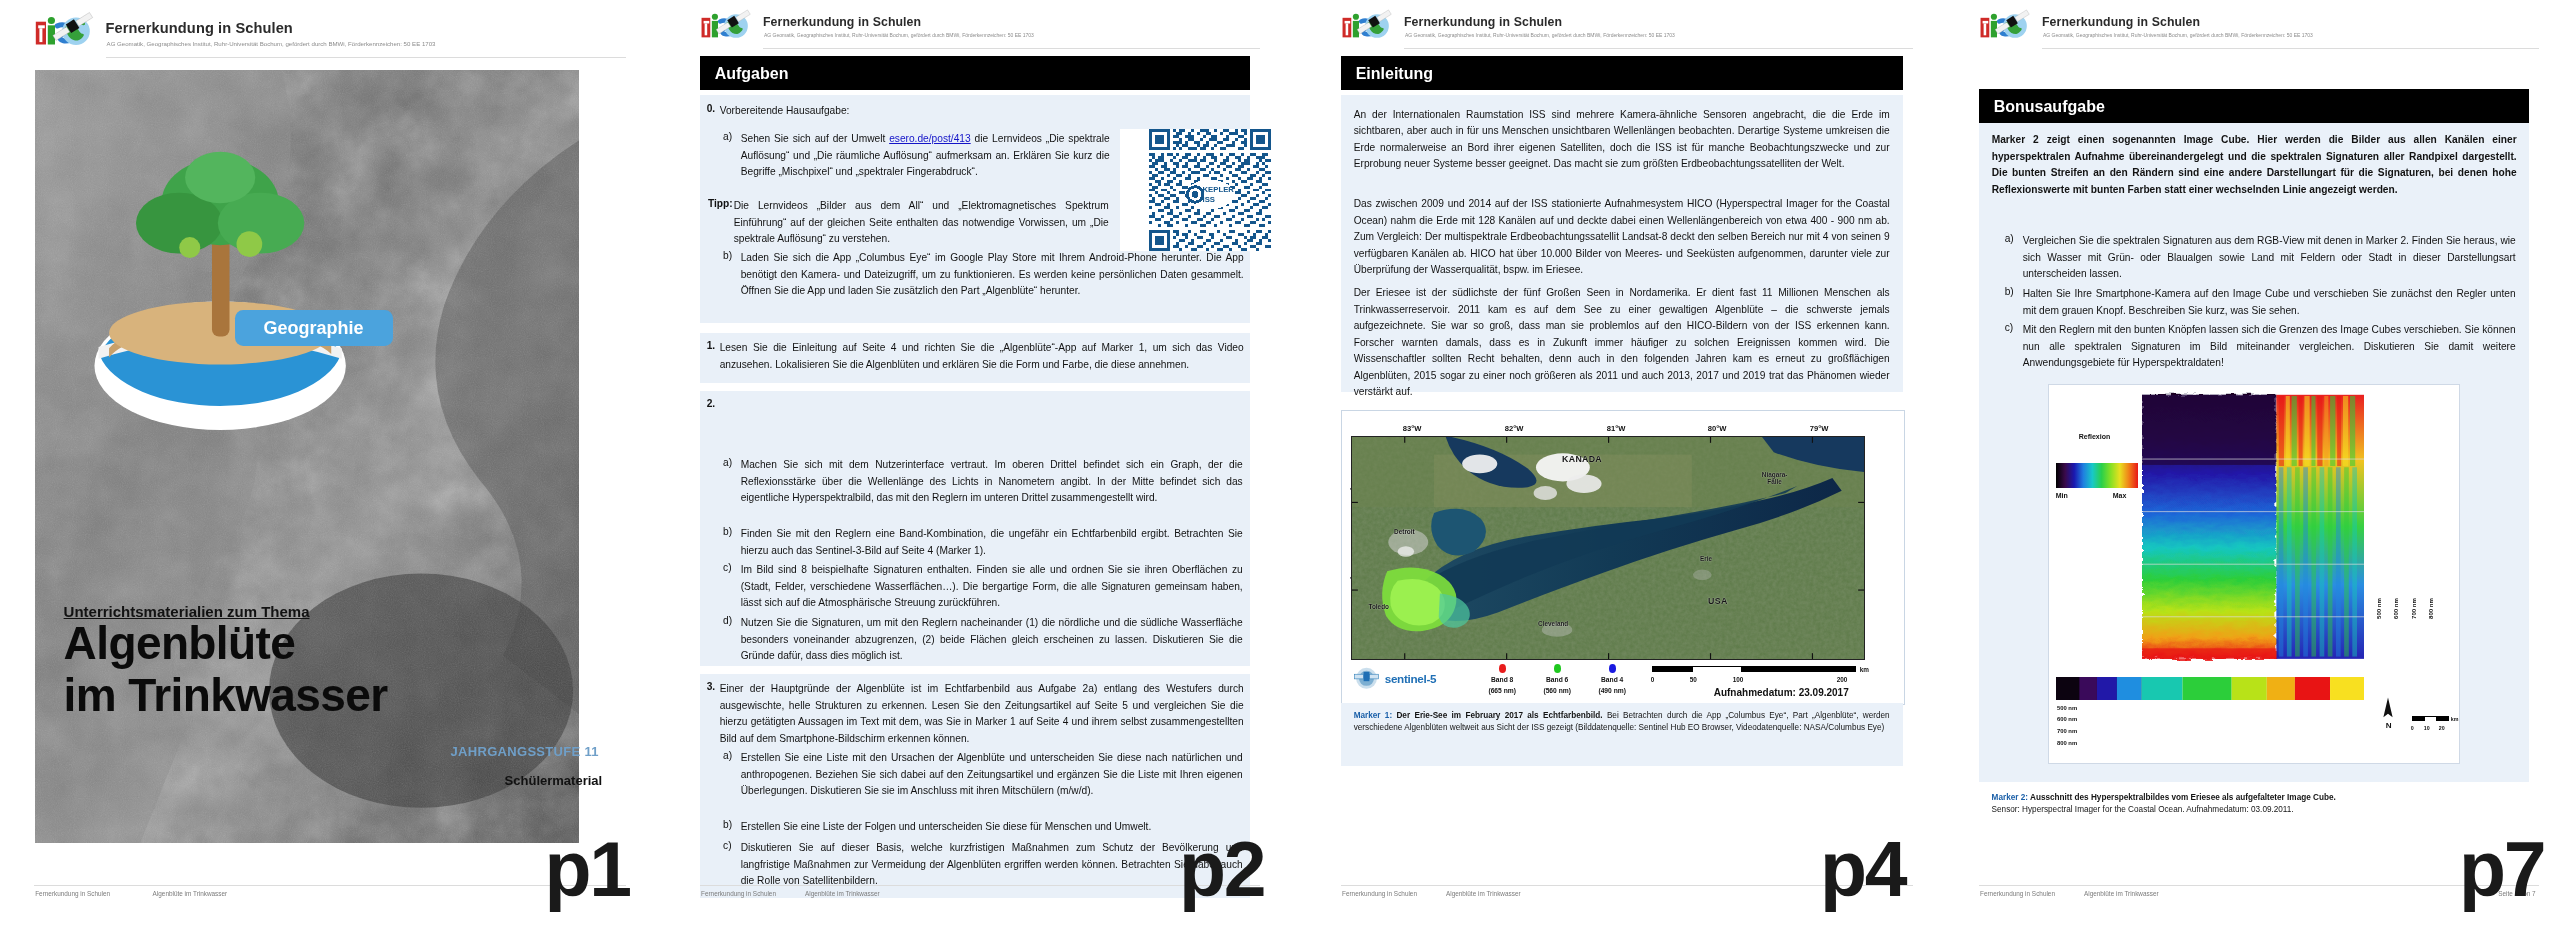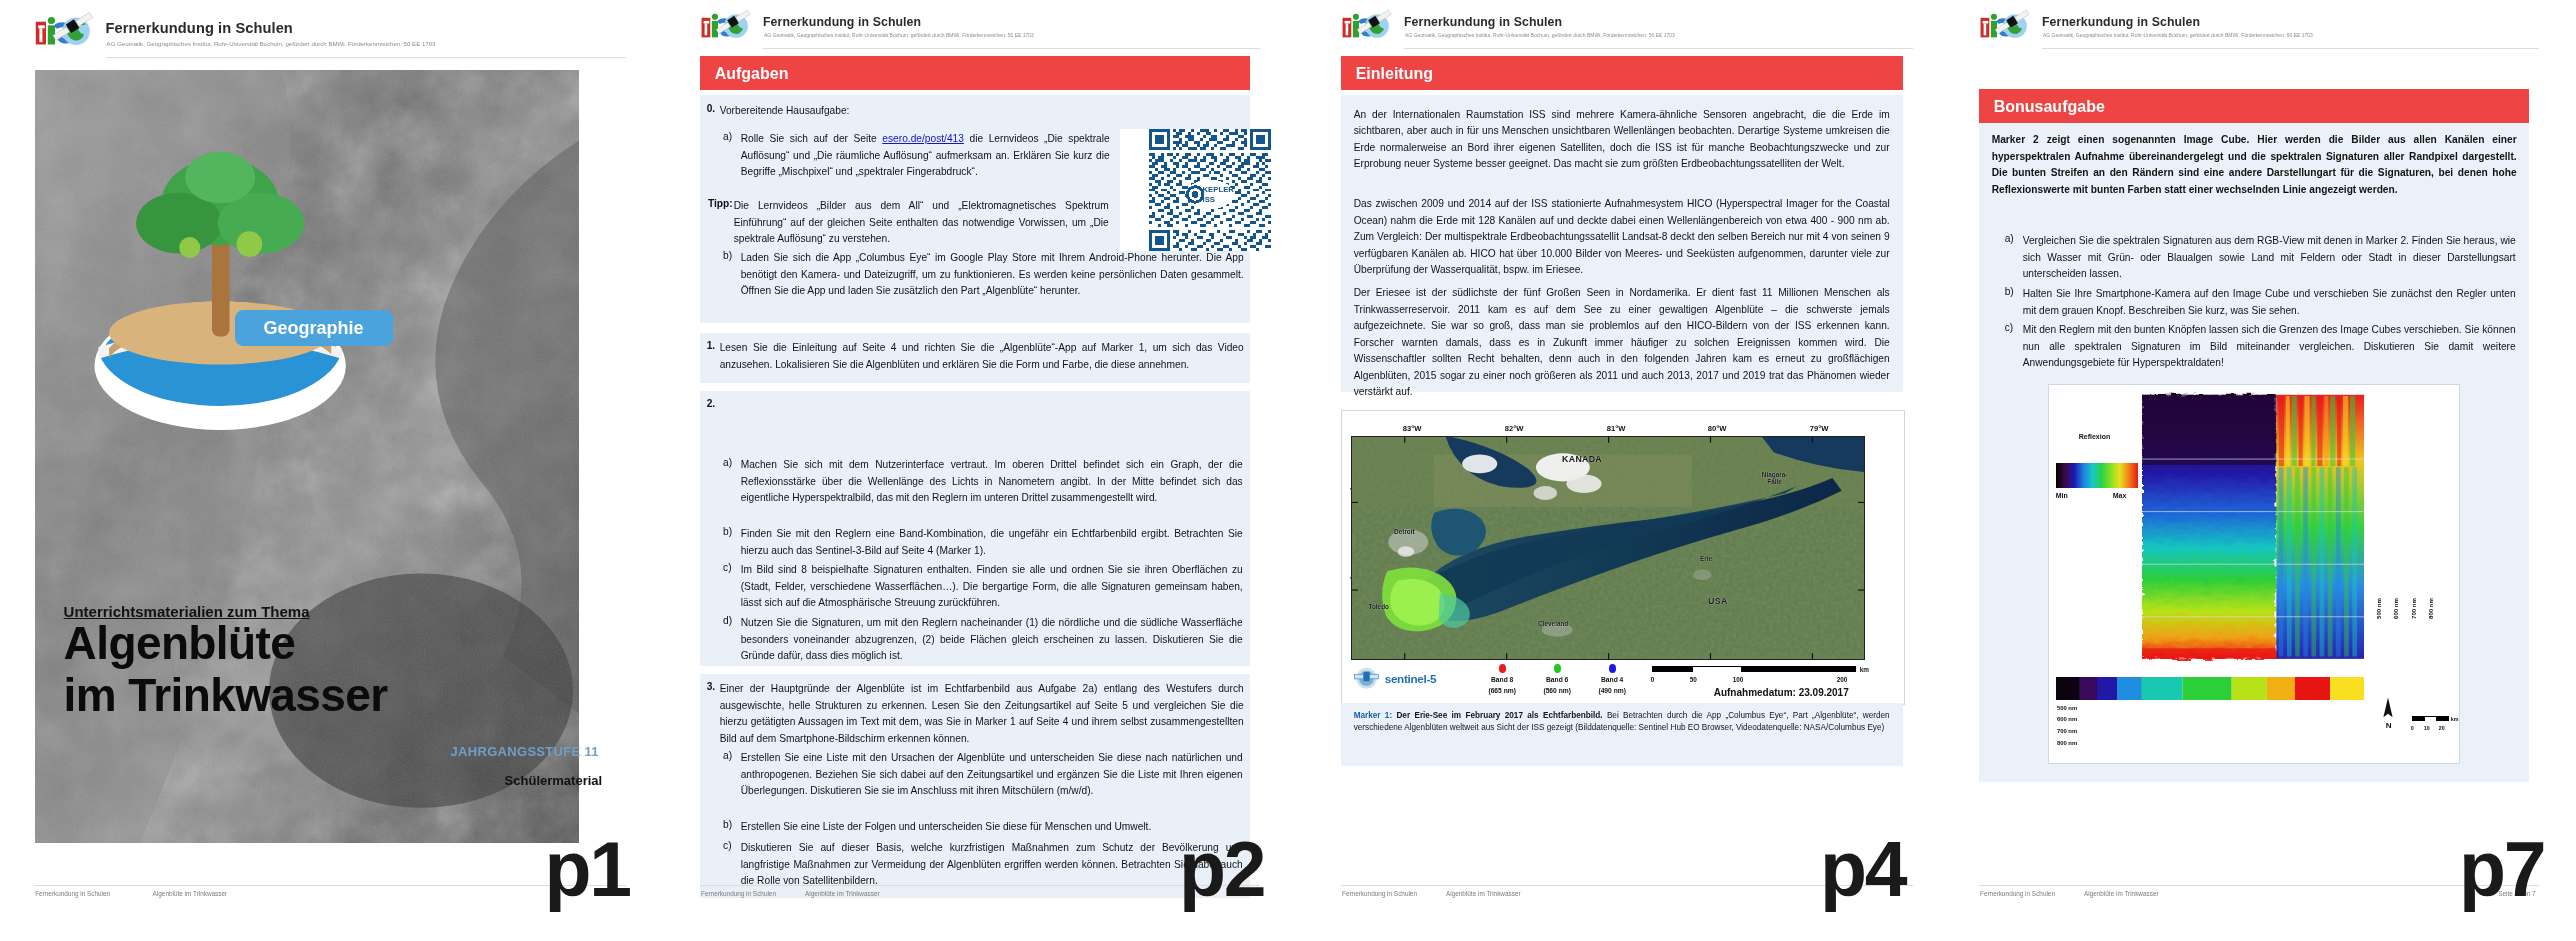--- a/index.html
+++ b/index.html
@@ -16,21 +16,21 @@
 
   .pg-foot{position:absolute;left:0;bottom:17.6px;width:100%;height:11.7px;font-size:6.4px;color:#7b7b7b;}
   .foot-l{position:absolute;left:17.6px;top:0;}
   .foot-m{position:absolute;left:135px;top:0;}
   .foot-r{position:absolute;right:15px;top:0;}
   .foot-rule{position:absolute;left:16.4px;right:13px;top:-4.7px;height:0.6px;background:#dcdcdc;}
 
   .pnum{position:absolute;font-size:77px;font-weight:bold;color:#1a1a1a;letter-spacing:-2.3px;line-height:1;}
 
   
-  .banner{position:absolute;background:#ef4444;height:34px;}
+  .banner{position:absolute;background:#000000;height:34px;}
   .banner span{position:absolute;left:15px;top:8.8px;font-size:16px;font-weight:bold;color:#ffffff;}
 
   .panel{position:absolute;background:#eaf1f9;}
 
   .txt{font-size:10.2px;line-height:1.62;color:#121212;text-align:justify;}
   b,.b{font-weight:bold;}
   .lnk{color:#1414c8;text-decoration:underline;}
 
   .task{position:absolute;background:#e9f0f8;}
   .tnum{position:absolute;font-weight:bold;font-size:10.2px;color:#111;}
@@ -187,21 +187,21 @@
     <div class="banner" style="left:11.7px;top:56px;width:550px;">
       <span>Aufgaben</span>
     </div>
 
     <div class="task" style="left:11.7px;top:95px;width:550px;height:228px;">
       <div class="tnum" style="left:7px;top:8.2px;">0.</div>
       <div class="tbody" style="left:20px;top:8.2px;width:351px;">Vorbereitende Hausaufgabe:</div>
 
       <div class="sublab" style="left:23.4px;top:36px;">a)</div>
       <div class="sub" style="left:41px;top:36px;width:369px;">
-        <span>Rolle Sie sich auf der Seite </span><a class="lnk" href="#">esero.de/post/413</a><span> die Lernvideos „Die spektrale Auflösung“ und „Die räumliche Auflösung“ aufmerksam an. Erklären Sie kurz die Begriffe „Mischpixel“ und „spektraler Fingerabdruck“.</span>
+        <span>Sehen Sie sich auf der Umwelt </span><a class="lnk" href="#">esero.de/post/413</a><span> die Lernvideos „Die spektrale Auflösung“ und „Die räumliche Auflösung“ aufmerksam an. Erklären Sie kurz die Begriffe „Mischpixel“ und „spektraler Fingerabdruck“.</span>
       </div>
 
       <div class="sublab" style="left:8.2px;top:103px;font-weight:bold;">Tipp:</div>
       <div class="sub" style="left:34px;top:103px;width:375px;"> Die Lernvideos „Bilder aus dem All“ und „Elektromagnetisches Spektrum Einführung“ auf der gleichen Seite enthalten das notwendige Vorwissen, um „Die spektrale Auflösung“ zu verstehen.</div>
 
       <div class="sublab" style="left:23.4px;top:155px;">b)</div>
       <div class="sub" style="left:41px;top:155px;width:503px;">Laden Sie sich die App „Columbus Eye“ im Google Play Store mit Ihrem Android-Phone herunter. Die App benötigt den Kamera- und Dateizugriff, um zu funktionieren. Es werden keine persönlichen Daten gesammelt. Öffnen Sie die App und laden Sie zusätzlich den Part „Algenblüte“ herunter.</div>
 
       <div class="qr" style="left:420px;top:34px;width:122px;height:122px;padding-left:29px;">
         <svg width="122" height="122" viewBox="0 0 41 41" shape-rendering="crispEdges">
@@ -907,20 +907,23 @@
 
         <div class="scalebar" style="left:363px;top:331px;width:37px;height:5.3px;"></div>
         <div class="sbw" style="left:376px;top:332px;width:11.7px;height:4.1px;"></div>
         <div class="snum" style="left:362px;top:340px;font-size:5.3px;">0</div>
         <div class="snum" style="left:375px;top:340px;font-size:5.3px;">10</div>
         <div class="snum" style="left:390px;top:340px;font-size:5.3px;">20</div>
         <div class="snum" style="left:402px;top:331px;font-size:5.3px;">km</div>
       </div>
     </div>
 
+    <div class="cap" style="left:24.6px;top:792px;width:536px;">
+      <span class="mk">Marker 2:</span><b> Ausschnitt des Hyperspektralbildes vom Eriesee als aufgefalteter Image Cube.</b><br><span> Sensor: Hyperspectral Imager for the Coastal Ocean. Aufnahmedatum: 03.09.2011.</span>
+    </div>
 
     <div class="pg-foot">
       <div class="foot-rule" style="left:11.7px;"></div>
       <div class="foot-l" style="left:13px;">Fernerkundung in Schulen</div>
       <div class="foot-m" style="left:117px;">Algenblüte im Trinkwasser</div>
       <div class="foot-r" style="right:16.4px;">Seite 7 von 7</div>
     </div>
     <div class="pnum" style="left:492px;top:831px;">p7</div>
   </div>
 

